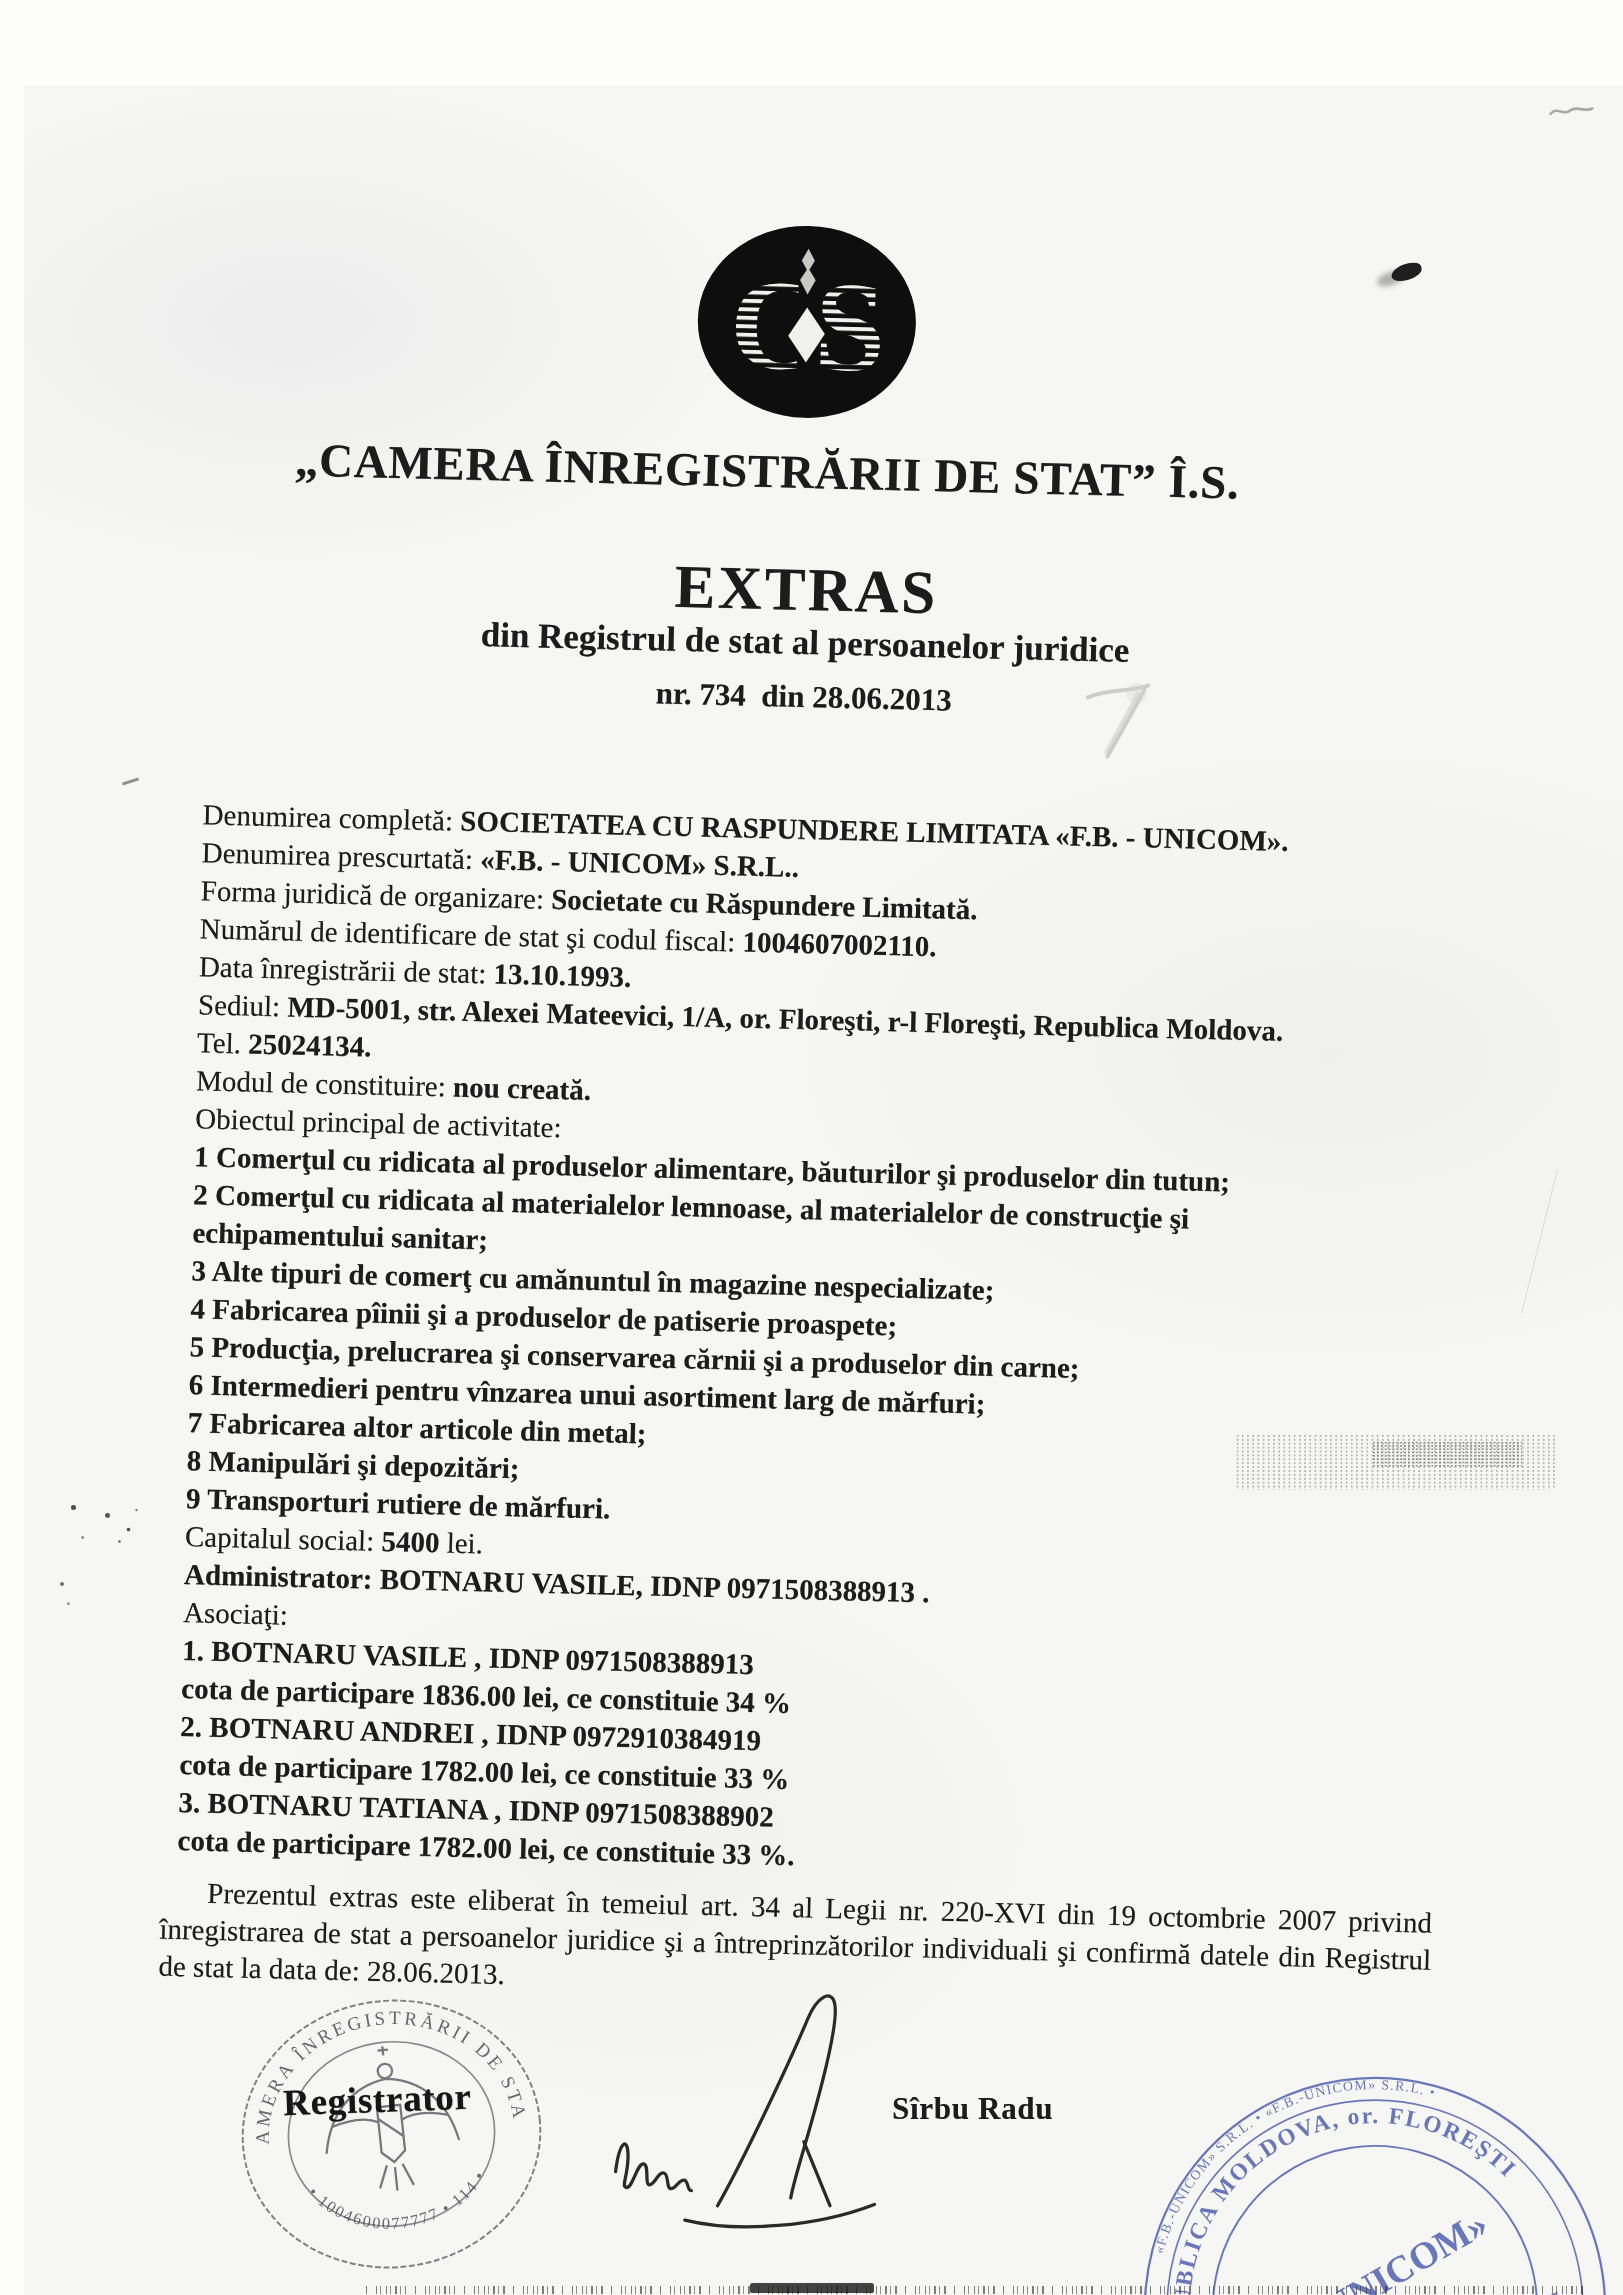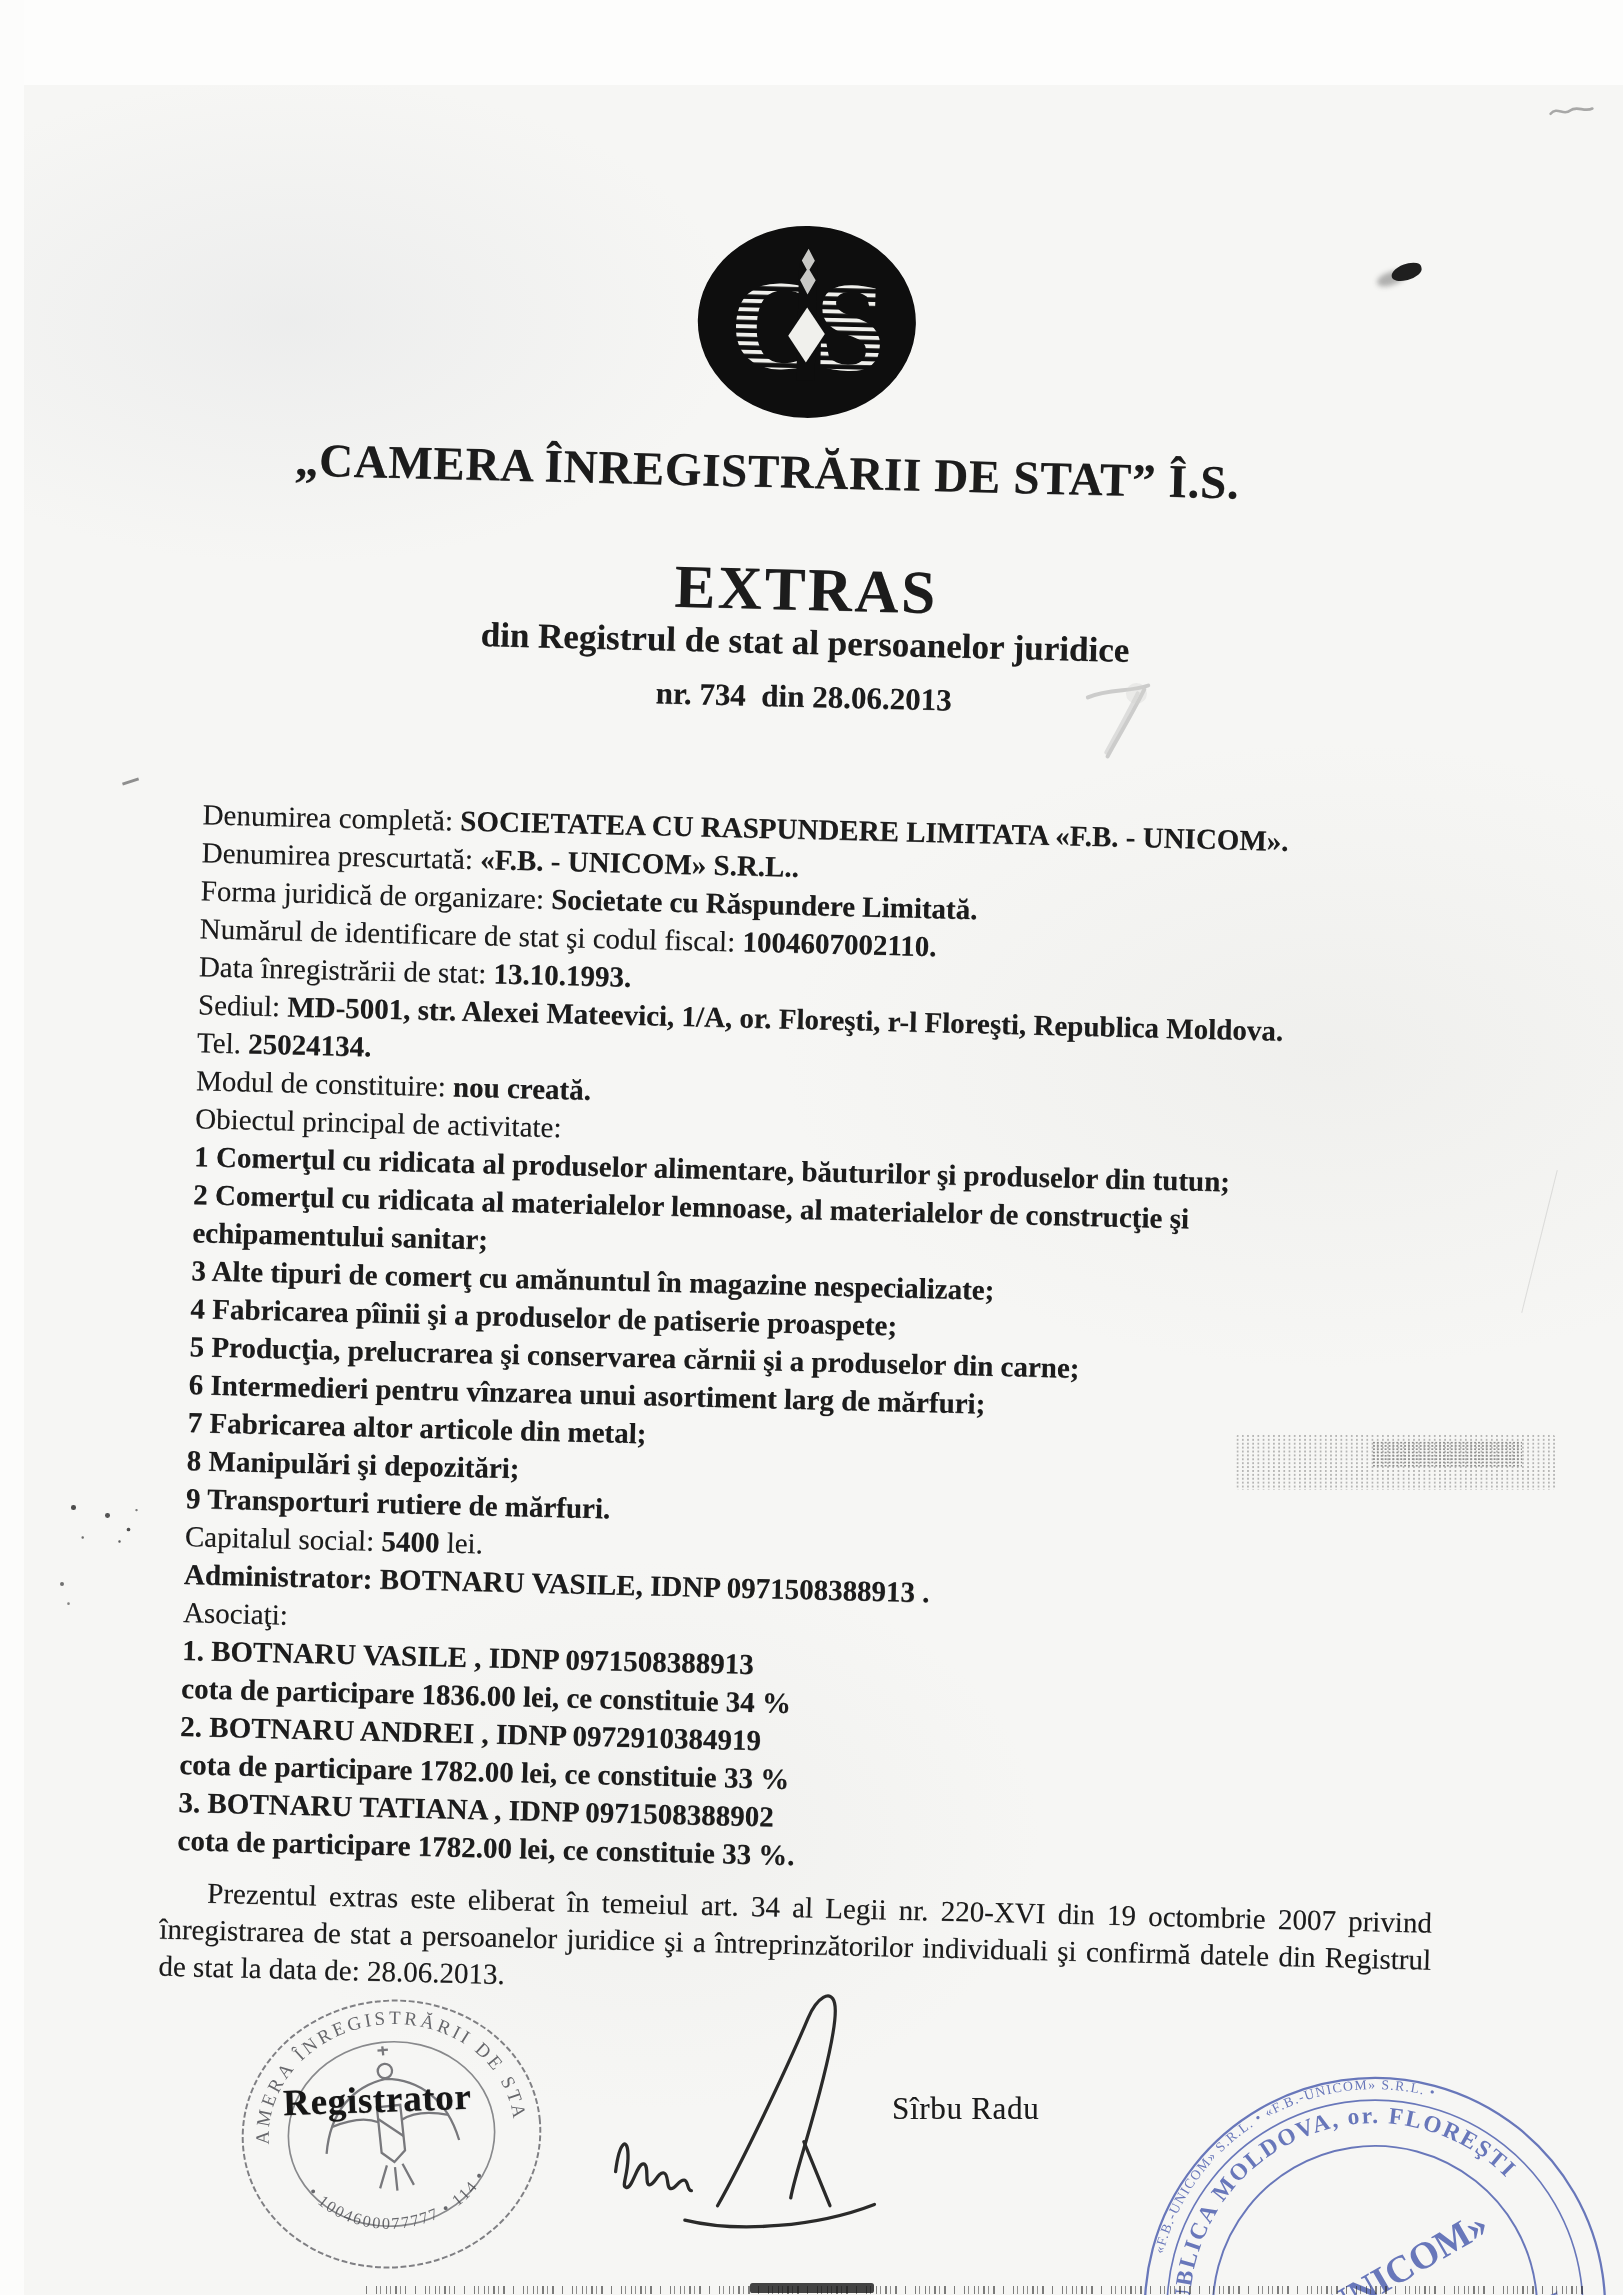--- a/index.html
+++ b/index.html
@@ -37,21 +37,21 @@
   .bline{white-space:nowrap;}
   .bline .bv{font-weight:bold;}
   .closing{position:absolute;left:200px;top:1889px;width:1272px;font-size:29px;line-height:37px;
     text-align:justify;text-indent:47px;}
 
   
   .stamp-black-wrap{position:absolute;left:228px;top:1987px;width:327px;height:296px;opacity:.85;}
   .registrator{position:absolute;left:283px;top:2078px;font-size:37px;font-weight:600;
     color:#161616;transform:rotate(-2deg);letter-spacing:0.7px;text-shadow:0.3px 0.3px 0.7px rgba(20,20,20,.5);}
   .signature-wrap{position:absolute;left:601px;top:1990px;width:288px;height:268px;}
-  .registrar-name{position:absolute;left:892px;top:2091px;font-size:31px;font-weight:normal;
+  .registrar-name{position:absolute;left:892px;top:2091px;font-size:31px;font-weight:bold;
     letter-spacing:0.7px;text-shadow:0.2px 0.3px 0.5px rgba(25,25,25,.45);}
   .stamp-blue-wrap{position:absolute;left:1126px;top:2059px;width:498px;height:498px;opacity:.82;}
 
   
   .art{position:absolute;pointer-events:none;}
   .blot{left:1391px;top:264px;width:31px;height:15.7px;background:#1f1f1f;
     border-radius:62% 40% 55% 45%;transform:rotate(-14deg);box-shadow:-17px 2.6px 5.2px -1.3px rgba(90,90,90,.45);}
   .squiggle-tr{left:1548px;top:102px;width:47px;height:18.3px;opacity:.65;}
   .pencil-seven{left:1076px;top:675px;width:92px;height:92px;opacity:.4;}
   .pencil-line{left:1539px;top:1168px;width:1.3px;height:147px;background:#9a9a9a;

